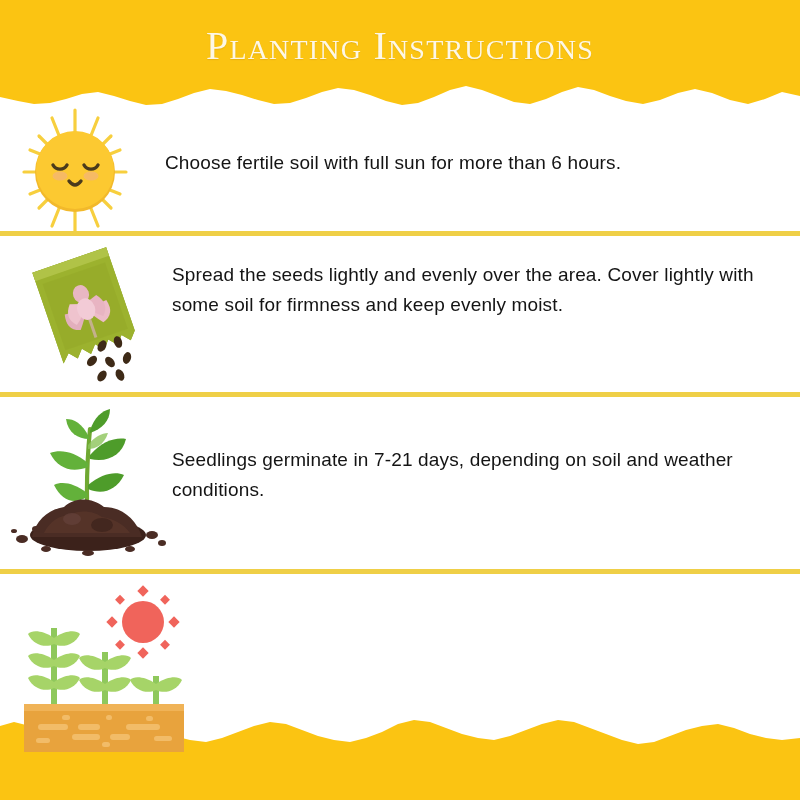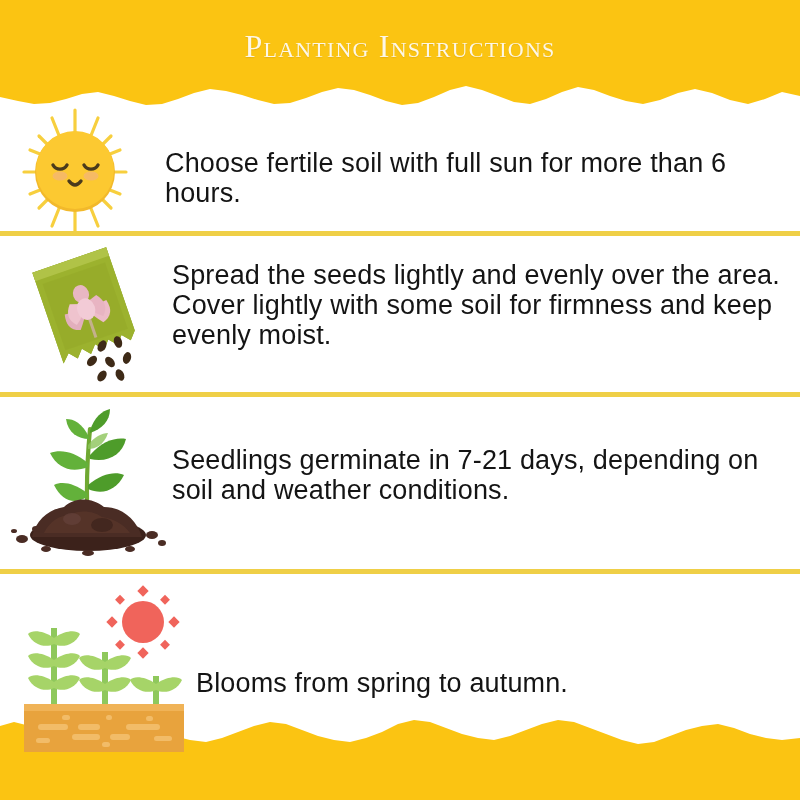--- a/index.html
+++ b/index.html
@@ -21,21 +21,21 @@
     position:absolute; left:0; top:0;
     width:800px; height:112px;
     overflow:hidden;
   }
   .header-band svg{ display:block; width:800px; height:112px; }
   .poster-title{
     position:absolute; left:0; top:24px;
     width:800px;
     text-align:center;
     font-family:"Liberation Serif", serif;
-    font-size:32px;
+    font-size:40px;
     line-height:44px;
     font-weight:400;
     font-variant:small-caps;
     letter-spacing:1.2px;
     color:#FDF7E6;
     text-shadow:0 1px 1px rgba(150,100,0,.18);
     white-space:nowrap;
   }
 
   
@@ -65,21 +65,21 @@
 
   .icon-slot{
     position:absolute;
     left:0; top:0;
   }
   .text-slot{
     position:absolute;
     color:#141414;
     font-family:"Liberation Sans", sans-serif;
     font-weight:300;
-    font-size:27px;
+    font-size:19px;
     line-height:30px;
     letter-spacing:.15px;
   }
   .t1{ left:165px; top:36px; width:630px; }
   .t2{ left:172px; top:24px; width:610px; }
   .t3{ left:172px; top:48px; width:625px; }
   .t4{ left:196px; top:94px; width:560px; }
 </style>
 </head>
 <body>
@@ -257,21 +257,20 @@
             <rect x="30" y="156" width="14" height="5" rx="2.5"></rect>
             <rect x="148" y="154" width="18" height="5" rx="2.5"></rect>
             <rect x="56" y="133" width="8" height="5" rx="2.5"></rect>
             <rect x="100" y="133" width="6" height="5" rx="2.5"></rect>
             <rect x="140" y="134" width="7" height="5" rx="2.5"></rect>
             <rect x="96" y="160" width="8" height="5" rx="2.5"></rect>
           </g>
         </g>
       </svg>
     </div>
-    <div class="text-slot t4">Blooms from spring to autumn.</div>
   </div>
 
   <div class="footer-band">
     <svg viewBox="0 0 800 90" preserveAspectRatio="none">
       <path d="M0,16 L14,12 L30,16 L46,24 L62,30 L78,32 L94,30 L110,26
                L126,22 L142,20 L158,22 L174,26 L190,30 L206,32 L222,28
                L238,22 L254,16 L270,12 L286,14 L302,20 L318,26 L334,30
                L350,32 L366,28 L382,22 L398,14 L414,10 L430,12 L446,18
                L462,24 L478,28 L494,30 L510,26 L526,20 L542,14 L558,10
                L574,12 L590,18 L606,24 L622,30 L638,34 L654,32 L670,26

